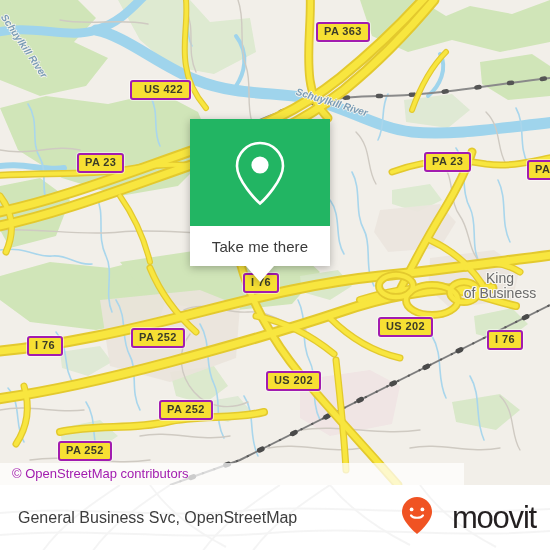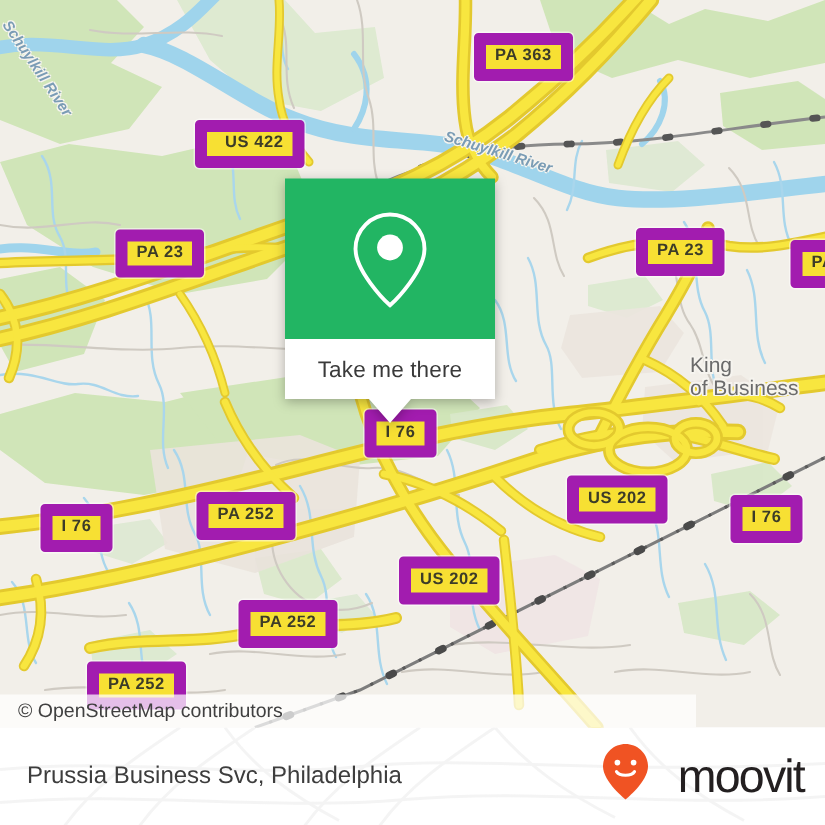--- a/index.html
+++ b/index.html
@@ -26,45 +26,46 @@
     width: 550px; height: 485px;
     overflow: hidden;
     background: #f2efe9;
   }
   #map svg { display: block; }
 
   
   .shield {
     position: absolute;
     background: #f7e033;
-    border: 8px solid #a21caf;
+    border: 2px solid #a21caf;
     border-radius: 3px;
     color: #3c3c28;
     font-size: 11px;
     font-weight: bold;
     letter-spacing: .4px;
     padding: 1px 6px 2px 6px;
     line-height: 13px;
     white-space: nowrap;
     box-shadow: 0 0 0 1px rgba(255,255,255,.5);
   }
 
   
   .place {
     position: absolute;
     color: #6b6b6b;
     font-size: 14px;
     line-height: 15px;
-    text-align: left;
+    text-align: center;
     white-space: nowrap;
     text-shadow:
       1.2px 0 0 #f6f4ef, -1.2px 0 0 #f6f4ef,
       0 1.2px 0 #f6f4ef, 0 -1.2px 0 #f6f4ef,
       1px 1px 0 #f6f4ef, -1px -1px 0 #f6f4ef,
       1px -1px 0 #f6f4ef, -1px 1px 0 #f6f4ef;
+    margin-top: 35px;
   }
 
   
   .river-label {
     position: absolute;
     color: #7a9cb5;
     font-size: 10px;
     font-style: italic;
     white-space: nowrap;
     font-weight: bold;
@@ -73,21 +74,21 @@
       0 1px 0 #f6f4ef, 0 -1px 0 #f6f4ef;
   }
 
   
   #attribution {
     position: absolute;
     left: 0; bottom: 0;
     width: 464px;
     padding: 3px 0 4px 12px;
     font-size: 13px;
-    color: #404040;
+    color: #a21caf;
     background: rgba(255,255,255,0.72);
     white-space: nowrap;
   }
 
   
   #callout {
     position: absolute;
     left: 190px; top: 119px;
     width: 140px;
     filter: drop-shadow(0 2px 4px rgba(0,0,0,.28));
@@ -390,21 +391,21 @@
         <path d="M200,70 C220,40 250,20 280,0"></path>
         <path d="M250,70 C270,40 300,20 330,0"></path>
         <path d="M0,28 C80,20 160,34 240,26 C320,18 400,32 550,24"></path>
         <path d="M0,50 C90,42 180,56 270,48 C360,40 450,54 550,46"></path>
         <path d="M330,0 C352,26 378,44 410,60"></path>
         <path d="M420,0 C440,28 466,46 496,62"></path>
         <path d="M150,0 C170,28 196,46 226,62"></path>
       </g>
     </svg>
 
-    <div id="poi-title">Prussia Business Svc, Philadelphia</div>
+    <div id="poi-title">General Business Svc, OpenStreetMap</div>
 
     <div id="brand">
       <span>
         <svg width="32" height="40" viewBox="0 0 32 40" aria-hidden="true">
           <path d="M16 1 C7.7 1 1 7.7 1 16 C1 26 16 38 16 38 C16 38 31 26 31 16 C31 7.7 24.3 1 16 1 Z" fill="#f05323"></path>
           <circle cx="10.6" cy="13.4" r="1.9" fill="#ffffff"></circle>
           <circle cx="21.4" cy="13.4" r="1.9" fill="#ffffff"></circle>
           <path d="M10 19.4 C12 22.6 20 22.6 22 19.4" fill="none" stroke="#ffffff" stroke-width="2.1" stroke-linecap="round"></path>
         </svg>
       </span>

